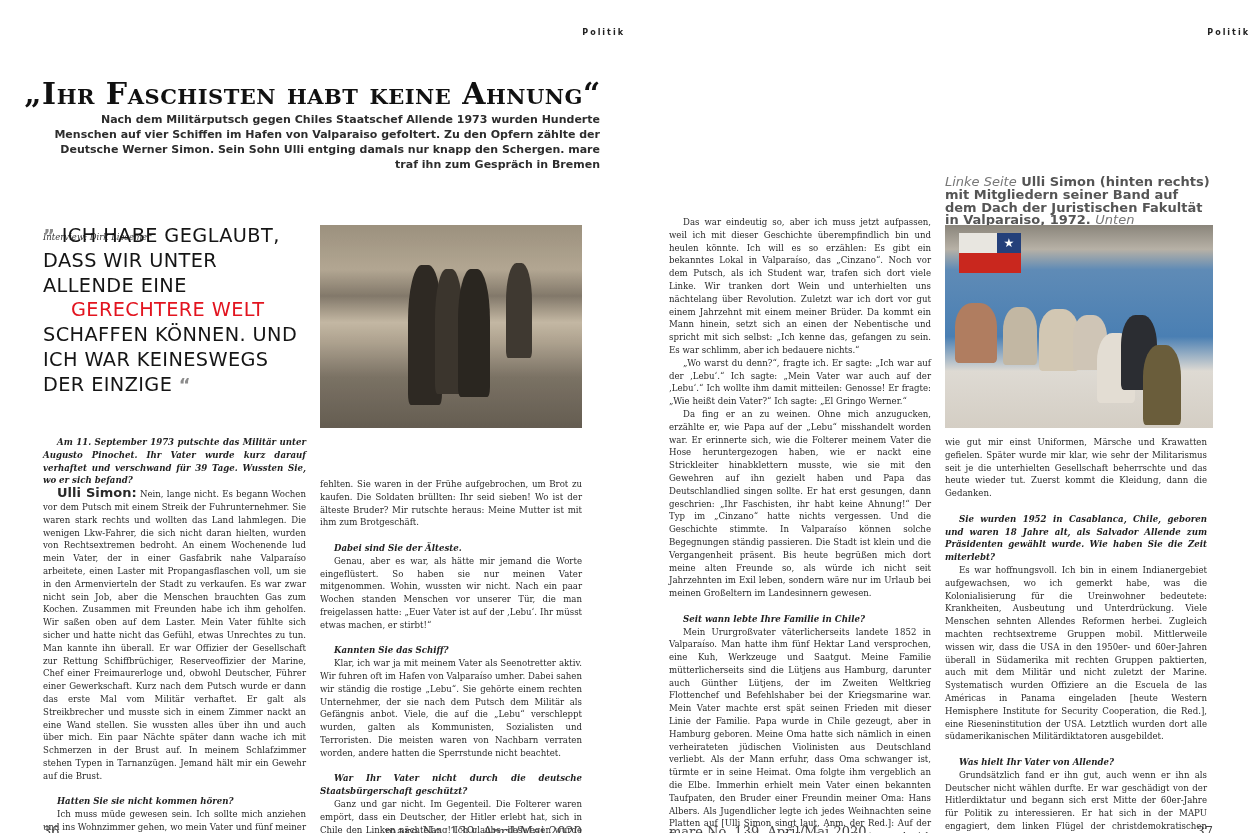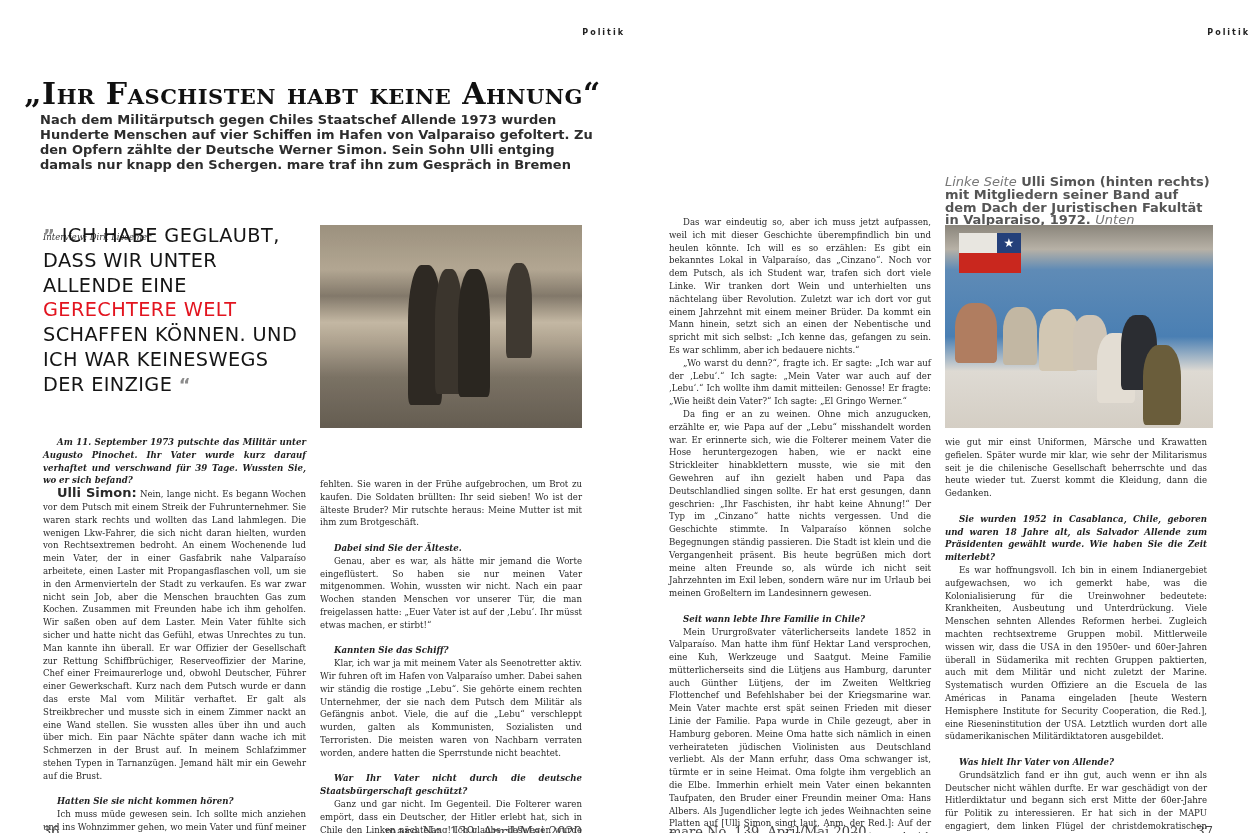--- a/index.html
+++ b/index.html
@@ -15,36 +15,36 @@
     font-family: "DejaVu Sans", sans-serif; font-weight: bold;
     font-size: 8px; letter-spacing: 2px; color: #222;
   }
 
   .headline {
     position: absolute; top: 76px; left: 0; width: 625px; text-align: center;
     font-family: "DejaVu Serif", serif; font-variant: small-caps;
     font-size: 30px; letter-spacing: 0.5px; color: #111; line-height: 36px;
   }
   .deck {
-    position: absolute; top: 112px; left: 40px; width: 560px; text-align: left;
+    position: absolute; top: 112px; left: 40px; width: 560px; text-align: right;
     font-family: "DejaVu Sans", sans-serif; font-weight: bold;
-    font-size: 13px; line-height: 15px; color: #2d2d2d;
+    font-size: 11px; line-height: 15px; color: #2d2d2d;
   }
   .byline {
     position: absolute; top: 191px; left: 43px;
     font-family: "DejaVu Serif", serif; font-style: italic;
     font-size: 8.5px; color: #333; margin-top: 41px;
   }
 
   .pullquote {
     position: absolute; top: 224px; left: 43px; width: 270px;
     font-family: "DejaVu Sans", sans-serif; font-size: 19.3px;
     line-height: 24.8px; letter-spacing: 0.4px; color: #151515; text-transform: uppercase;
   }
-  .pullquote .hl { color: #e2141f; }
+  .pullquote .hl { color: #e2141f; margin-left: 28px; }
   .pullquote .qmark { color: #8c8c8c; font-weight: bold; font-size: 18px; }
 
   .photo {
     position: absolute; overflow: hidden;
   }
   .photo-band { left: 320px; top: 225px; width: 262px; height: 203px;
     background: linear-gradient(180deg, #8d877e 0%, #a19b92 22%, #76706a 35%, #b0aba4 48%, #9c968f 58%, #6f6a64 75%, #5b5651 100%);
     filter: sepia(0.35);
   }
   .photo-boat { left: 945px; top: 225px; width: 268px; height: 203px;
@@ -157,20 +157,20 @@
   <div class="fig" style="left:10px;top:78px;width:42px;height:60px;background:#b07d60;"></div>
   <div class="fig" style="left:58px;top:82px;width:34px;height:58px;background:#c2b7a3;"></div>
   <div class="fig" style="left:94px;top:84px;width:40px;height:62px;background:#d2c7b3;"></div>
   <div class="fig" style="left:128px;top:90px;width:34px;height:55px;background:#cfc5b6;"></div>
   <div class="fig" style="left:152px;top:108px;width:38px;height:70px;background:#e3ddd3;"></div>
   <div class="fig" style="left:176px;top:90px;width:36px;height:75px;background:#2b2d32;"></div>
   <div class="fig" style="left:198px;top:120px;width:38px;height:80px;background:#6a5d3b;"></div>
 </div>
 
 <div class="col col-4">
-    <p lang="de" class="nb">wie gut mir einst Uniformen, Märsche und Krawatten gefielen. Später wurde mir klar, wie sehr der Militarismus seit je die chilenische Gesellschaft beherrschte und das heute wieder tut. Zuerst kommt die Kleidung, dann die Gedanken.</p>
+    <p lang="de" class="nb">wie gut mir einst Uniformen, Märsche und Krawatten gefielen. Später wurde mir klar, wie sehr der Militarismus seit je die unterhielten Gesellschaft beherrschte und das heute wieder tut. Zuerst kommt die Kleidung, dann die Gedanken.</p>
     <div class="gap"></div>
     <p lang="de" class="q">Sie wurden 1952 in Casablanca, Chile, geboren und waren 18 Jahre alt, als Salvador Allende zum Präsidenten gewählt wurde. Wie haben Sie die Zeit miterlebt?</p>
     <p lang="de">Es war hoffnungsvoll. Ich bin in einem Indianergebiet aufgewachsen, wo ich gemerkt habe, was die Kolonialisierung für die Ureinwohner bedeutete: Krankheiten, Ausbeutung und Unterdrückung. Viele Menschen sehnten Allendes Reformen herbei. Zugleich machten rechtsextreme Gruppen mobil. Mittlerweile wissen wir, dass die USA in den 1950er- und 60er-Jahren überall in Südamerika mit rechten Gruppen paktierten, auch mit dem Militär und nicht zuletzt der Marine. Systematisch wurden Offiziere an die Escuela de las Américas in Panama eingeladen [heute Western Hemisphere Institute for Security Cooperation, die Red.], eine Rieseninstitution der USA. Letztlich wurden dort alle südamerikanischen Militärdiktatoren ausgebildet.</p>
     <div class="gap"></div>
     <p lang="de" class="q">Was hielt Ihr Vater von Allende?</p>
     <p lang="de">Grundsätzlich fand er ihn gut, auch wenn er ihn als Deutscher nicht wählen durfte. Er war geschädigt von der Hitlerdiktatur und begann sich erst Mitte der 60er-Jahre für Politik zu interessieren. Er hat sich in der MAPU engagiert, dem linken Flügel der christdemokratischen Partei. Als MAPU-Vertreter wurde er zum Gewerkschaftsführer berufen. Links und rechts standen sich</p>
   </div>
 
 </body></html>

